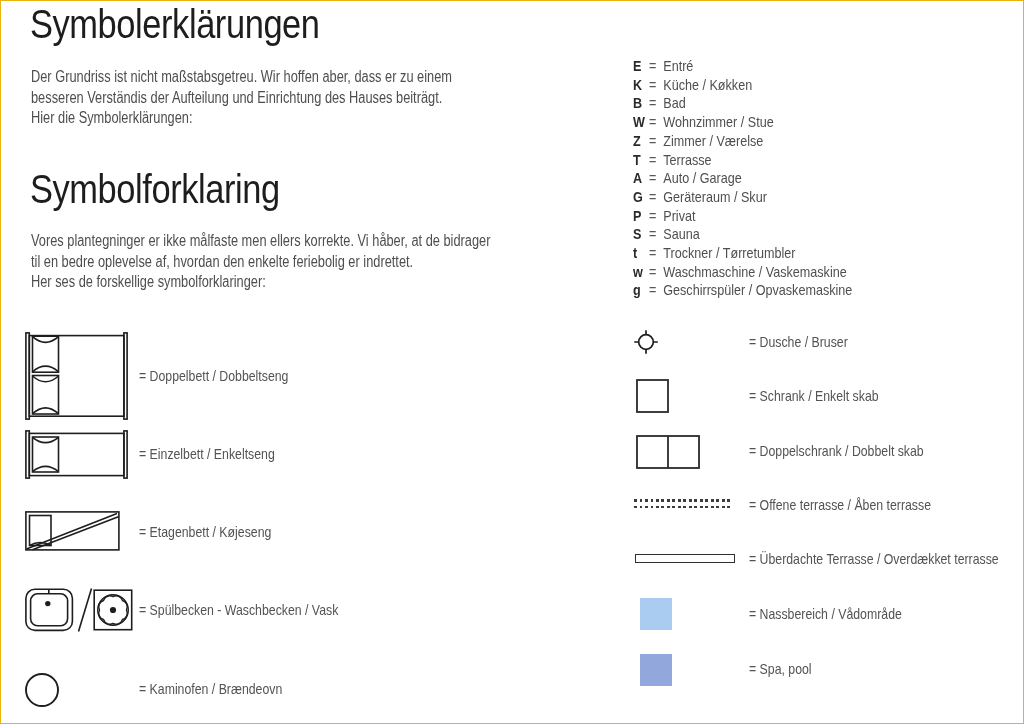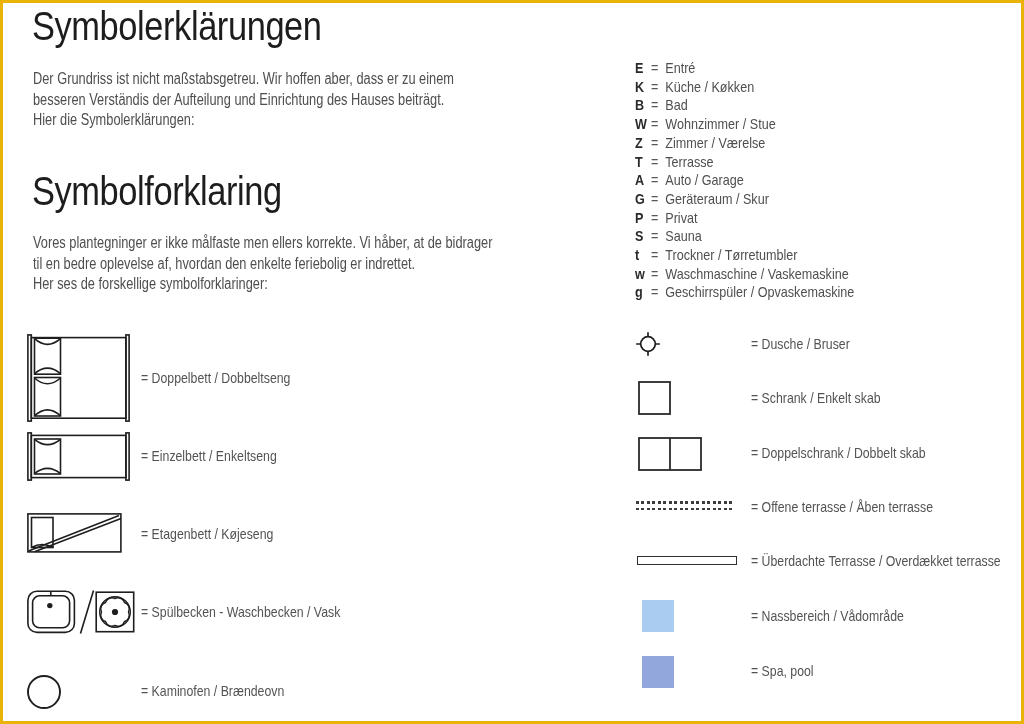--- a/index.html
+++ b/index.html
@@ -1,20 +1,20 @@
 <!DOCTYPE html>
 <html><head>
 <meta charset="utf-8">
 <style>
   * { margin:0; padding:0; box-sizing:border-box; }
   html,body { background:#fff; }
   body { font-family:"Liberation Sans", sans-serif; }
   .page {
     position:relative; width:1024px; height:724px; background:#ffffff;
-    border:3px solid #eab308; overflow:hidden;
+    border:1px solid #eab308; overflow:hidden;
   }
   .abs { position:absolute; }
   .h {
     font-size:41px; font-weight:500; color:#1d1d1d; letter-spacing:-0.5px;
     transform:scaleX(.84); transform-origin:0 0; white-space:nowrap; line-height:1.1;
   }
   .para {
     font-size:16px; color:#4e4e4e; line-height:20.6px;
     transform:scaleX(.8); transform-origin:0 0; white-space:nowrap;
   }

